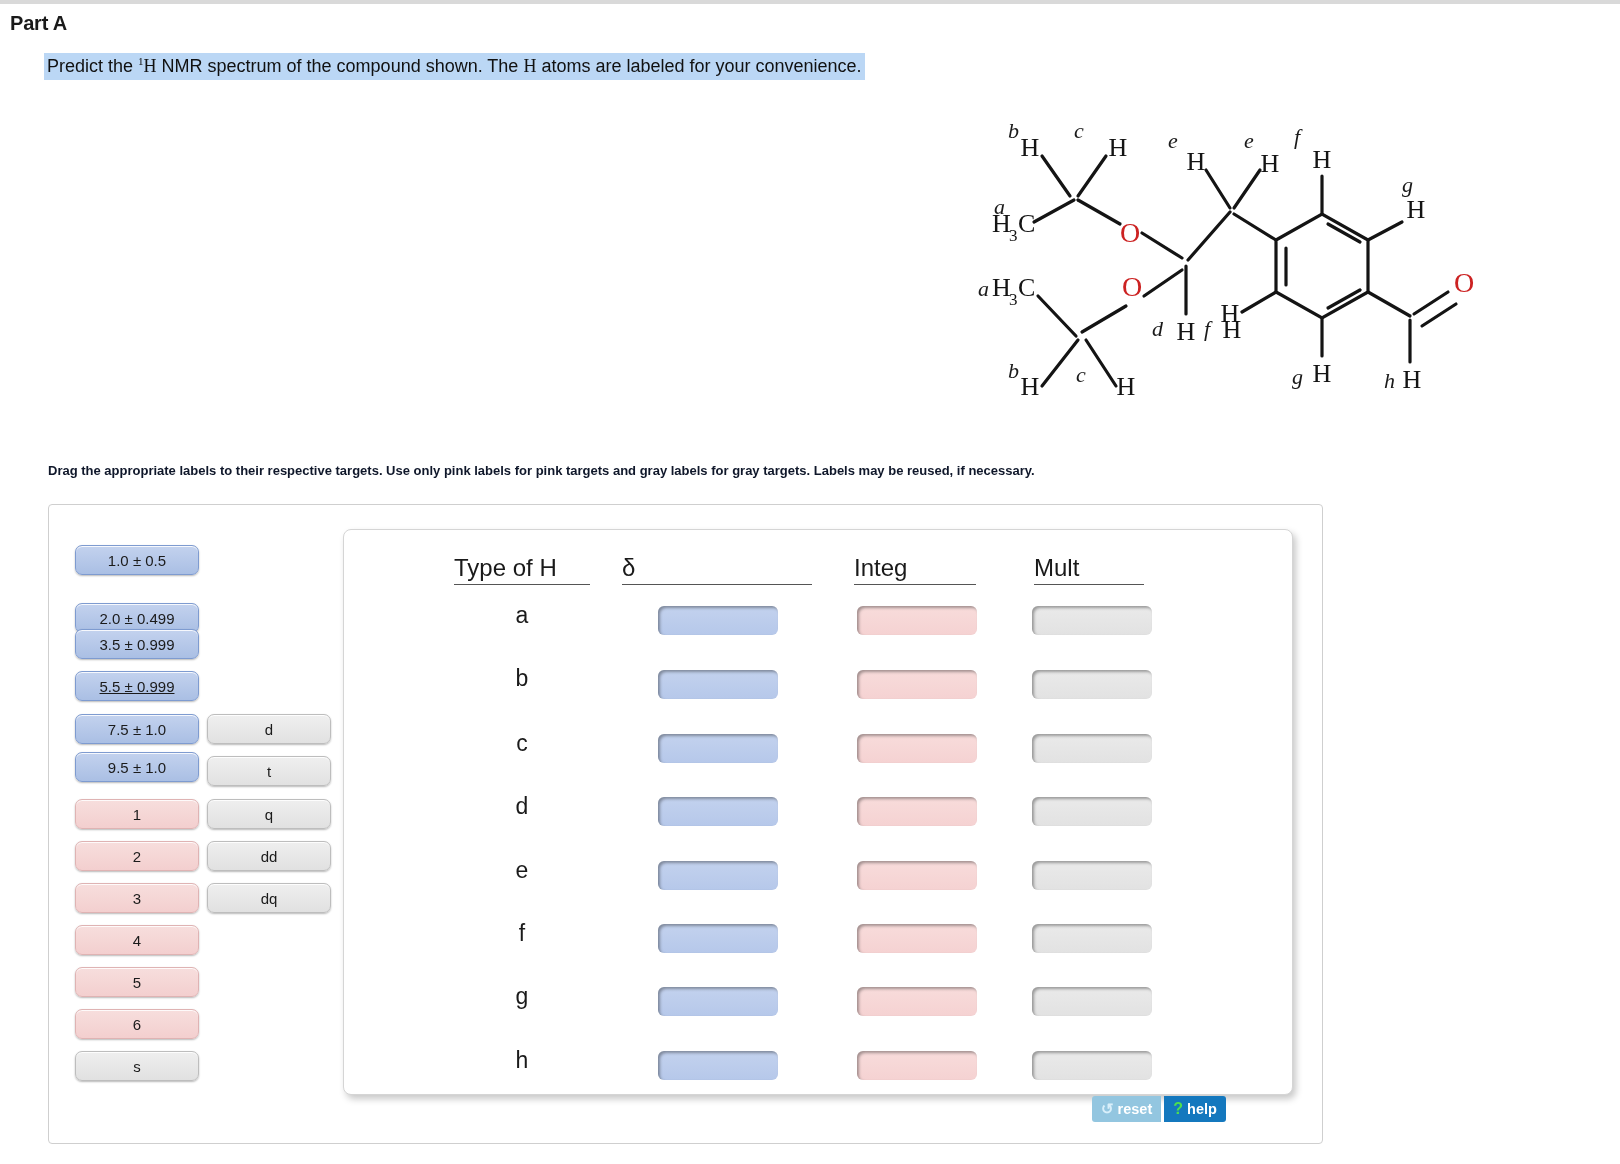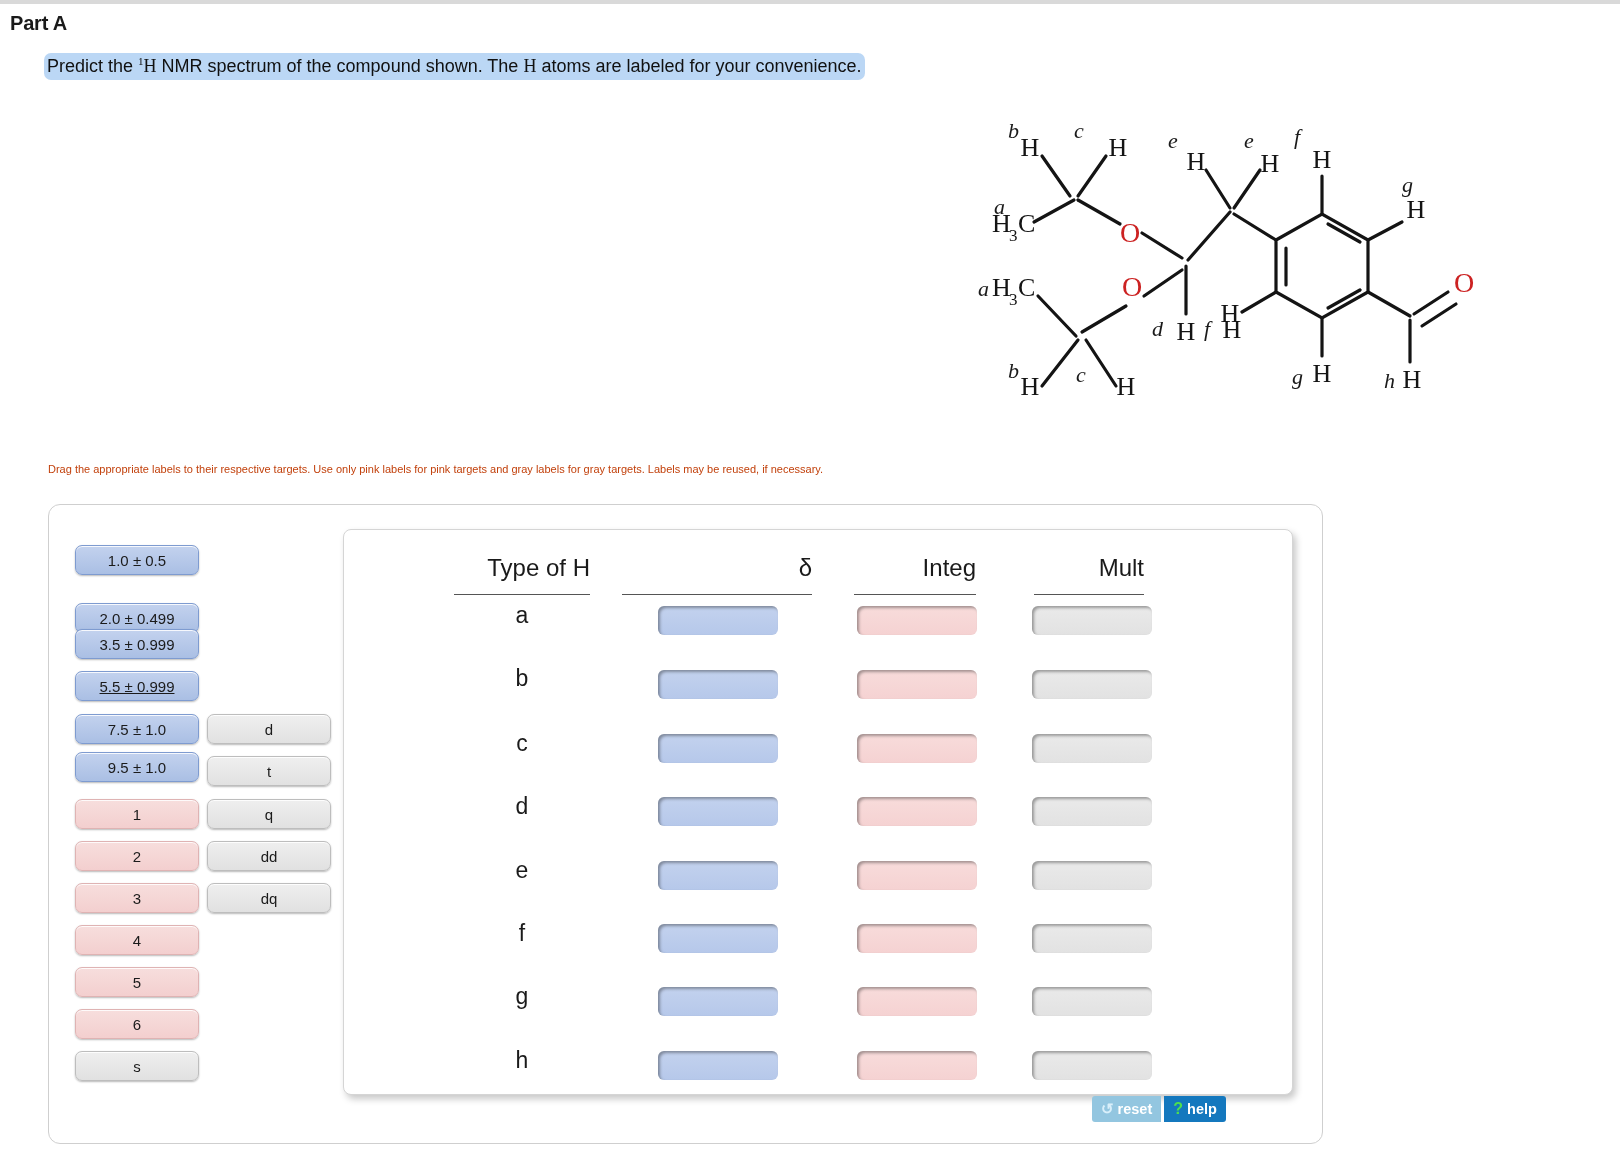--- a/index.html
+++ b/index.html
@@ -26,48 +26,47 @@
     font-size: 20px; font-weight: bold; color: #1a1a1a;
     letter-spacing: -0.2px;
   }
   .prompt {
     position: absolute;
     left: 44px; top: 53px;
     font-size: 18px; color: #111;
     background: #bbd7f5;
     padding: 2px 3px 3px 3px;
     white-space: nowrap;
-    border-radius: 7px;
   }
   .prompt .serif { font-family: "Liberation Serif", serif; }
   .prompt sup { font-size: 11px; vertical-align: super; }
 
   
   .molecule {
     position: absolute;
     left: 930px; top: 100px;
     width: 620px; height: 340px;
   }
   .molecule svg { display: block; }
 
   
   .drag-instr {
     position: absolute;
     left: 48px; top: 463px;
-    font-size: 11px; font-weight: normal; color: #c2410c;
+    font-size: 13px; font-weight: bold; color: #0f172a;
     white-space: nowrap;
   }
 
   
   .activity {
     position: absolute;
     left: 48px; top: 504px;
     width: 1275px; height: 640px;
     border: 1px solid #cfcfcf;
-    border-radius: 12px;
+    border-radius: 4px;
     background: #fff;
   }
 
   
   .bank { position: absolute; left: 0; top: 0; }
   .chip {
     position: absolute;
     height: 30px;
     border-radius: 7px;
     font-size: 15px;
@@ -100,23 +99,23 @@
     width: 950px; height: 566px;
     background: #ffffff;
     border: 1px solid #d5d5d5;
     border-radius: 8px;
     box-shadow: 3px 4px 7px rgba(0,0,0,.22);
   }
   .col-head {
     position: absolute;
     font-size: 24px;
     color: #1a1a1a;
-    text-align: right;
+    text-align: left;
     border-bottom: 1.5px solid #555;
-    padding-bottom: 12px;
+    padding-bottom: 2px;
     white-space: nowrap;
   }
   .row-label {
     position: absolute;
     font-size: 23px;
     color: #1a1a1a;
     width: 40px; text-align: center;
   }
   .slot {
     position: absolute;

